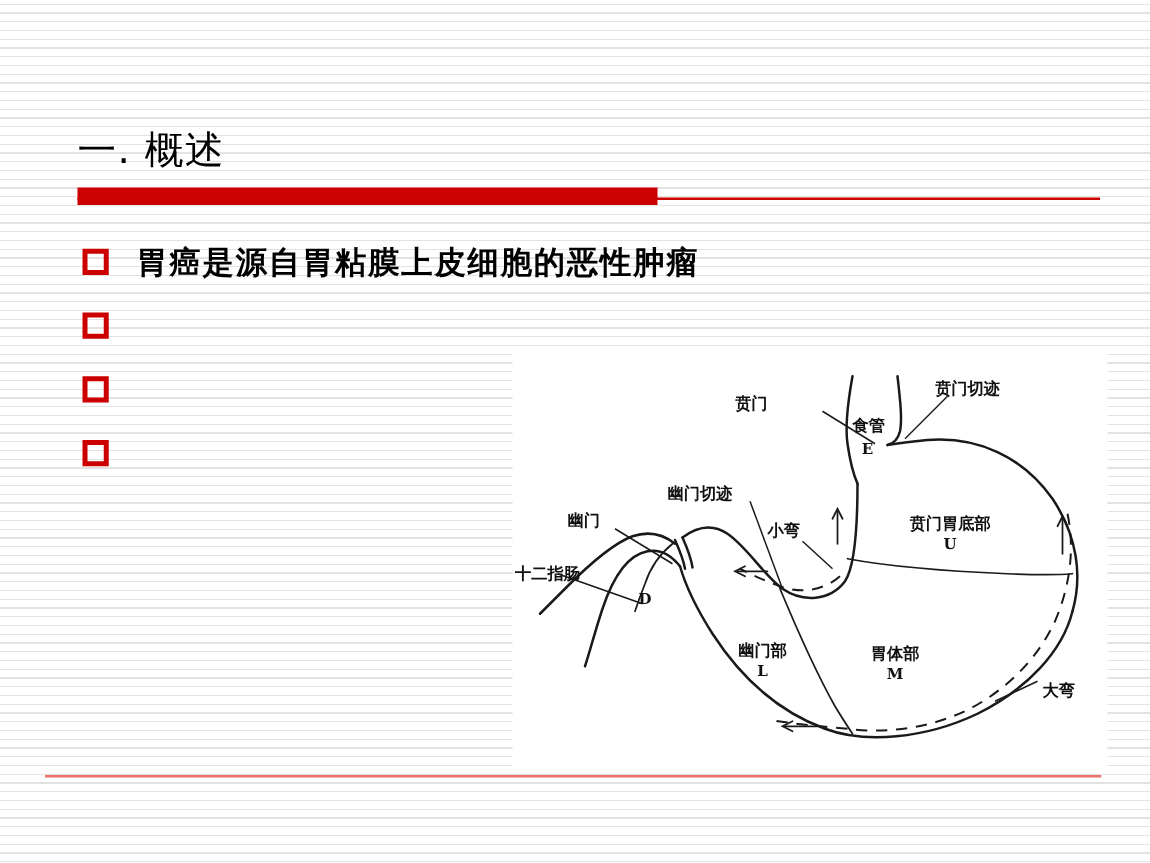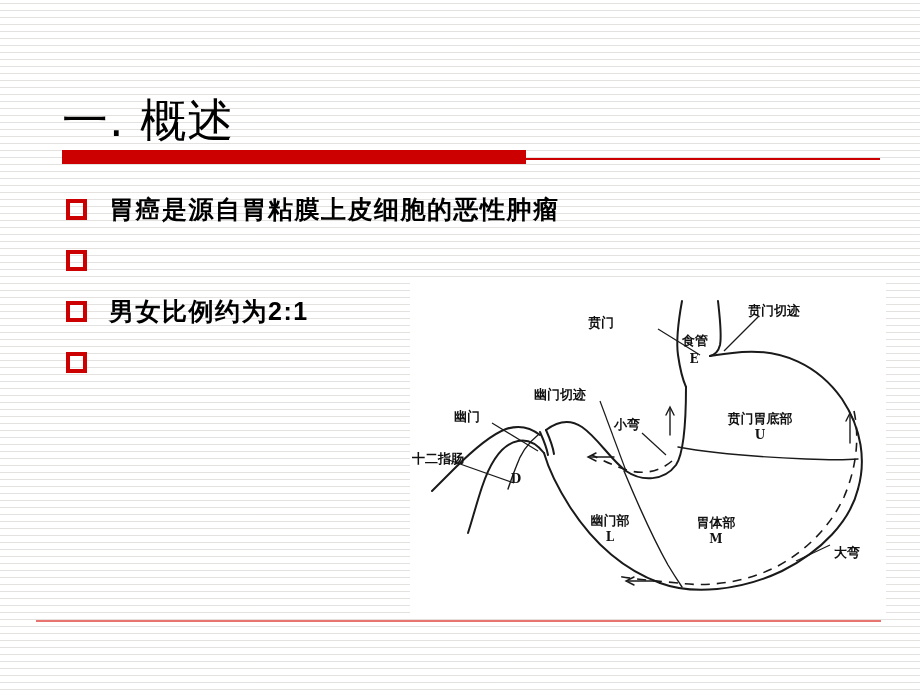--- a/index.html
+++ b/index.html
@@ -29,21 +29,21 @@
         rgba(255,255,255,1) 7px
       );
     overflow: hidden;
   }
 
   
   .title {
     position: absolute;
     left: 62px;
     top: 92px;
-    font-size: 46px;
+    font-size: 31px;
     line-height: 56px;
     color: #000000;
     letter-spacing: 1px;
     font-family: "DejaVu Sans", "Liberation Sans", sans-serif;
     white-space: nowrap;
   }
 
   
   .rule-thin {
     position: absolute;
@@ -166,21 +166,20 @@
       <span class="bullet-box"></span>
       <span class="bullet-text">胃癌是源自胃粘膜上皮细胞的恶性肿瘤</span>
     </div>
 
     <div class="bullet-row">
       <span class="bullet-box"></span>
     </div>
 
     <div class="bullet-row">
       <span class="bullet-box"></span>
-      <span class="bullet-text">男女比例约为2:1</span>
     </div>
 
     <div class="bullet-row">
       <span class="bullet-box"></span>
     </div>
 
   </div>
 
   <div class="figure-panel">
     <svg width="476" height="333" viewBox="0 0 476 333" xmlns="http://www.w3.org/2000/svg">

